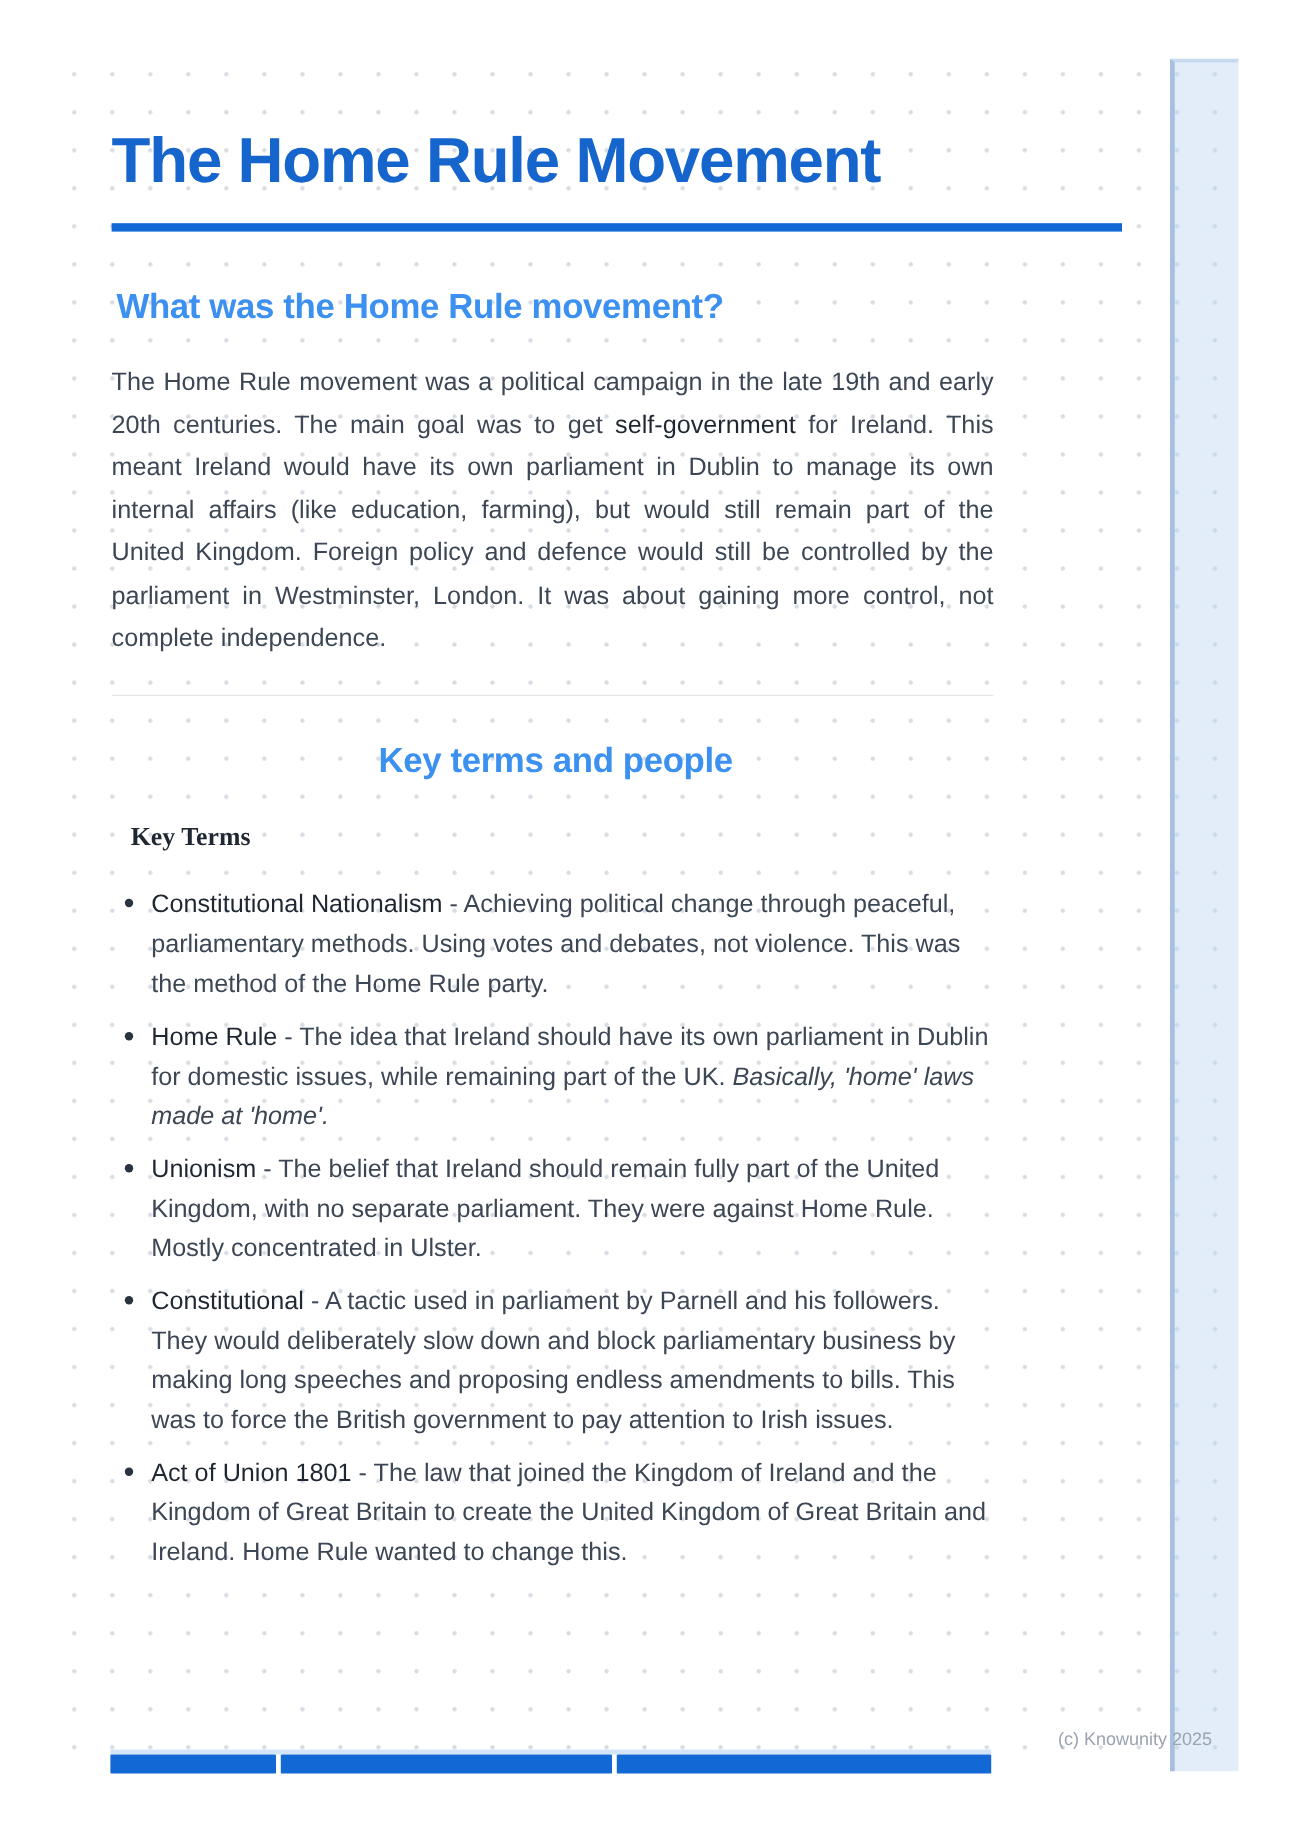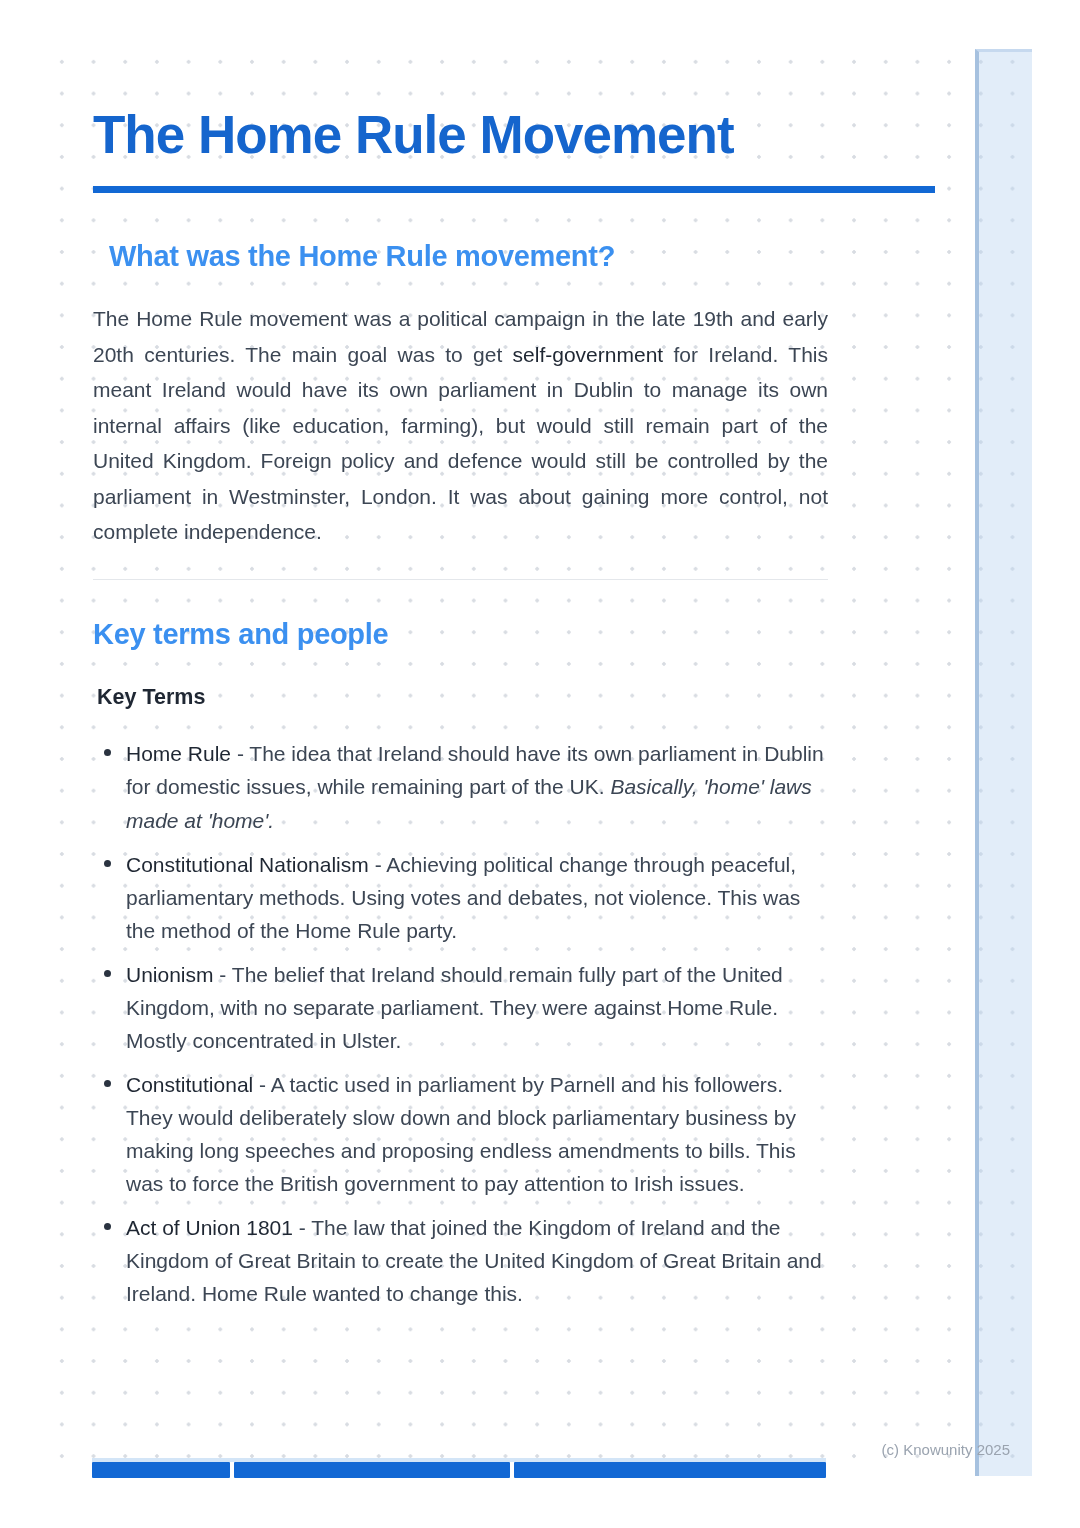--- a/index.html
+++ b/index.html
@@ -27,27 +27,27 @@
   .content{
     position:absolute;left:93px;top:12px;width:740px;
     color:#3c4654;z-index:2;
   }
   h1{
     margin:92px 0 0;font-size:53px;line-height:1.16;font-weight:800;
     letter-spacing:-1px;color:#1565cd;white-space:nowrap;
   }
   .rule{width:842px;height:7px;background:#1268d4;margin-top:21px;}
   h2{font-size:29px;font-weight:700;color:#3b90f0;letter-spacing:-.3px;line-height:1.2;}
-  h2.first{margin:46px 16px 0;}
-  h2.second{margin:37px 0 0;}
+  h2.first{margin:46px 4px 0;}
+  h2.second{margin:37px 0 0;text-align:center;}
   p.intro{margin:27px 0 0;font-size:21px;line-height:1.69;text-align:justify;width:735px;}
   .divider{margin-top:29px;height:1px;background:#e4e7eb;width:735px;}
   p.note{margin:24px 0 0;font-size:21px;line-height:1.6;}
   h3{font-size:21.5px;font-weight:700;color:#1f2733;line-height:1.3;}
-  h3.terms{margin:33px 4px 0;}
+  h3.terms{margin:33px 16px 0;font-family:Liberation Serif, serif;}
   h3.people{margin:27px 0 0;}
   ul{list-style:none;margin:25px 0 0;padding:0 0 0 33px;}
   li{position:relative;font-size:21px;line-height:1.575;margin-bottom:11px;max-width:712px;}
   li::before{
     content:"";position:absolute;left:-22px;top:12px;width:7px;height:7px;
     border-radius:50%;background:#2a3340;
   }
   strong{color:#1f2733;font-weight:400;}
   em{font-style:italic;}
   .copyright{
@@ -72,22 +72,22 @@
   <h2 class="first">What was the Home Rule movement?</h2>
   <p class="intro"><span>The Home Rule movement was a political campaign in the late 19th and early 20th centuries. The main goal was to get </span><strong>self-government</strong><span> for Ireland. This meant Ireland would have its own parliament in Dublin to manage its own internal affairs (like education, farming), but would still remain part of the United Kingdom. Foreign policy and defence would still be controlled by the parliament in Westminster, London. It was about gaining more control, not complete independence.</span></p>
 
   <div class="divider"></div>
 
   <h2 class="second">Key terms and people</h2>
 
   <h3 class="terms">Key Terms</h3>
 
   <ul>
+    <li><strong>Constitutional Nationalism</strong><span> - Achieving political change through peaceful, parliamentary methods. Using votes and debates, not violence. This was the method of the Home Rule party.</span></li>
     <li><strong>Home Rule</strong><span> - The idea that Ireland should have its own parliament in Dublin for domestic issues, while remaining part of the UK. </span><em>Basically, 'home' laws made at 'home'.</em></li>
-    <li><strong>Constitutional Nationalism</strong><span> - Achieving political change through peaceful, parliamentary methods. Using votes and debates, not violence. This was the method of the Home Rule party.</span></li>
     <li><strong>Unionism</strong><span> - The belief that Ireland should remain fully part of the United Kingdom, with no separate parliament. They were against Home Rule. Mostly concentrated in Ulster.</span></li>
     <li><strong>Constitutional</strong><span> - A tactic used in parliament by Parnell and his followers. They would deliberately slow down and block parliamentary business by making long speeches and proposing endless amendments to bills. This was to force the British government to pay attention to Irish issues.</span></li>
     <li><strong>Act of Union 1801</strong><span> - The law that joined the Kingdom of Ireland and the Kingdom of Great Britain to create the United Kingdom of Great Britain and Ireland. Home Rule wanted to change this.</span></li>
   </ul>
 
 </div>
 
 <div class="copyright">(c) Knowunity 2025</div>
 
 <div class="progress">

